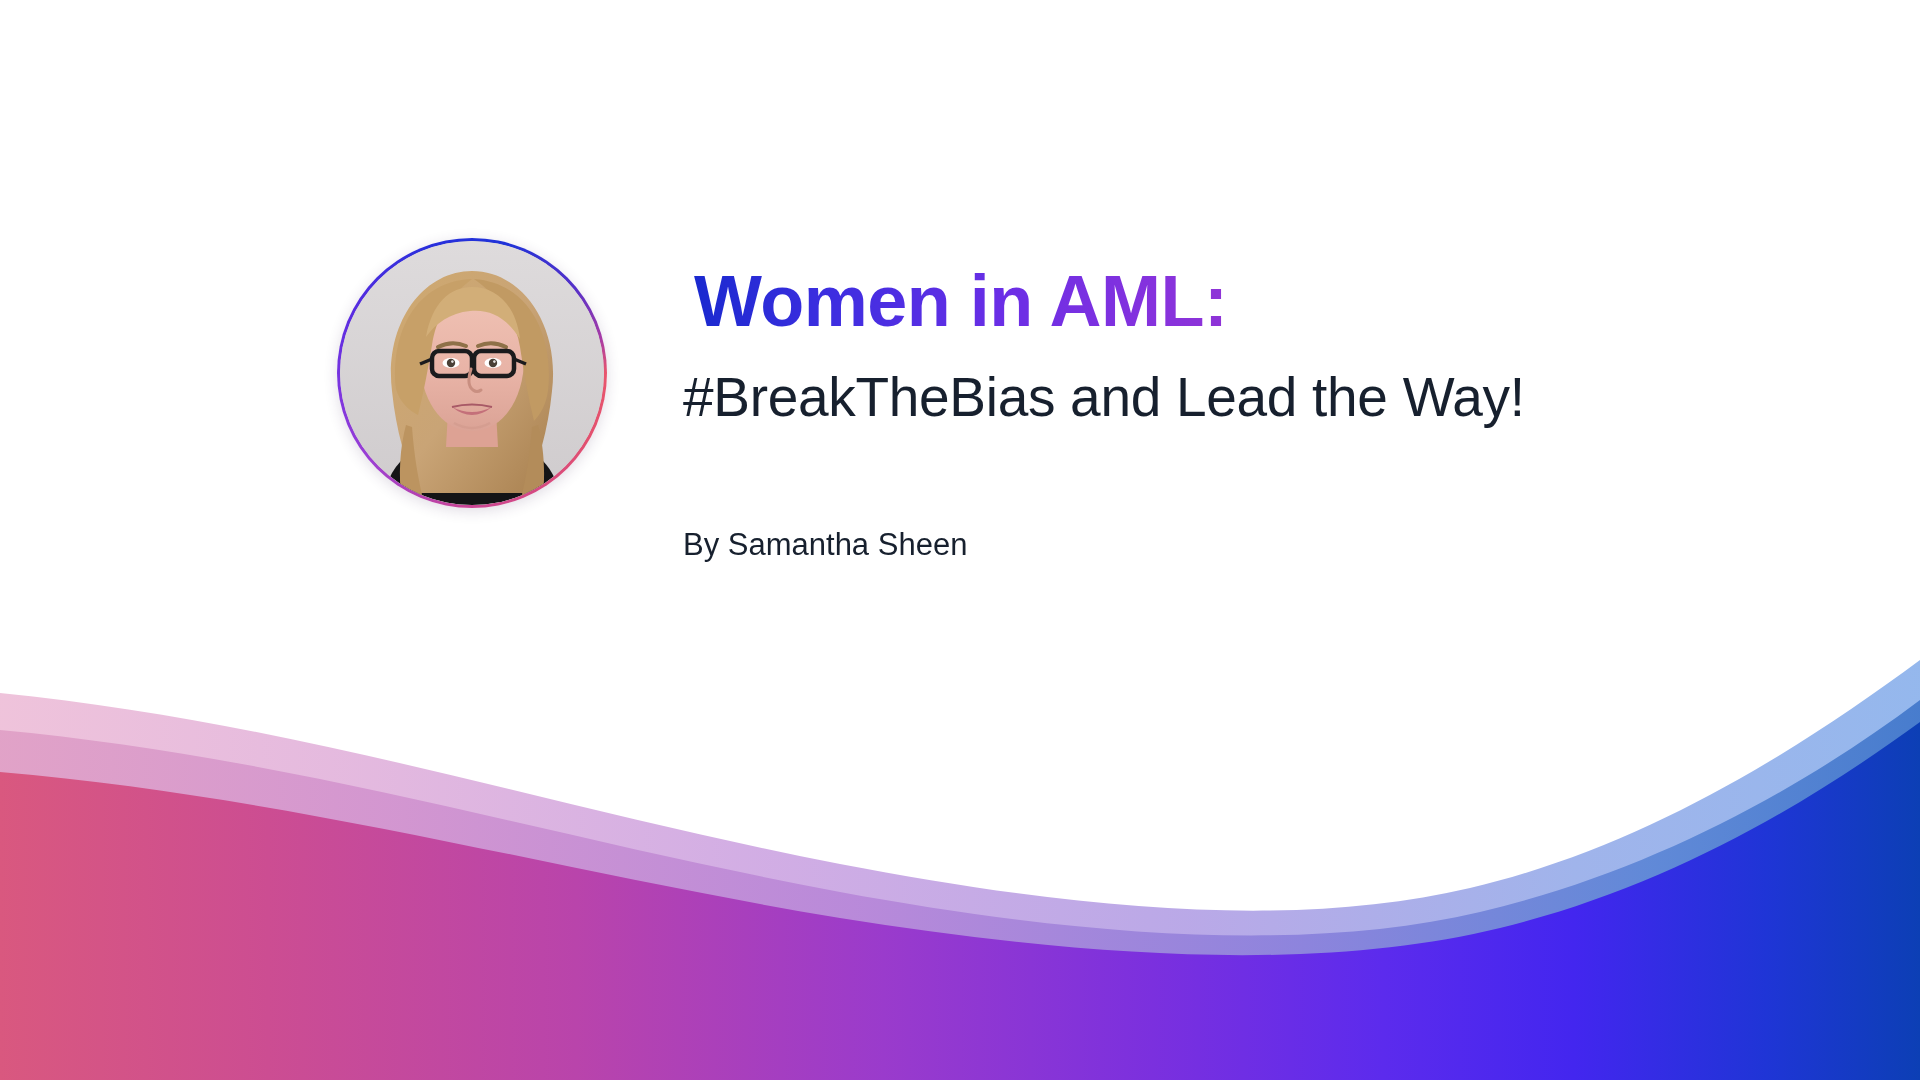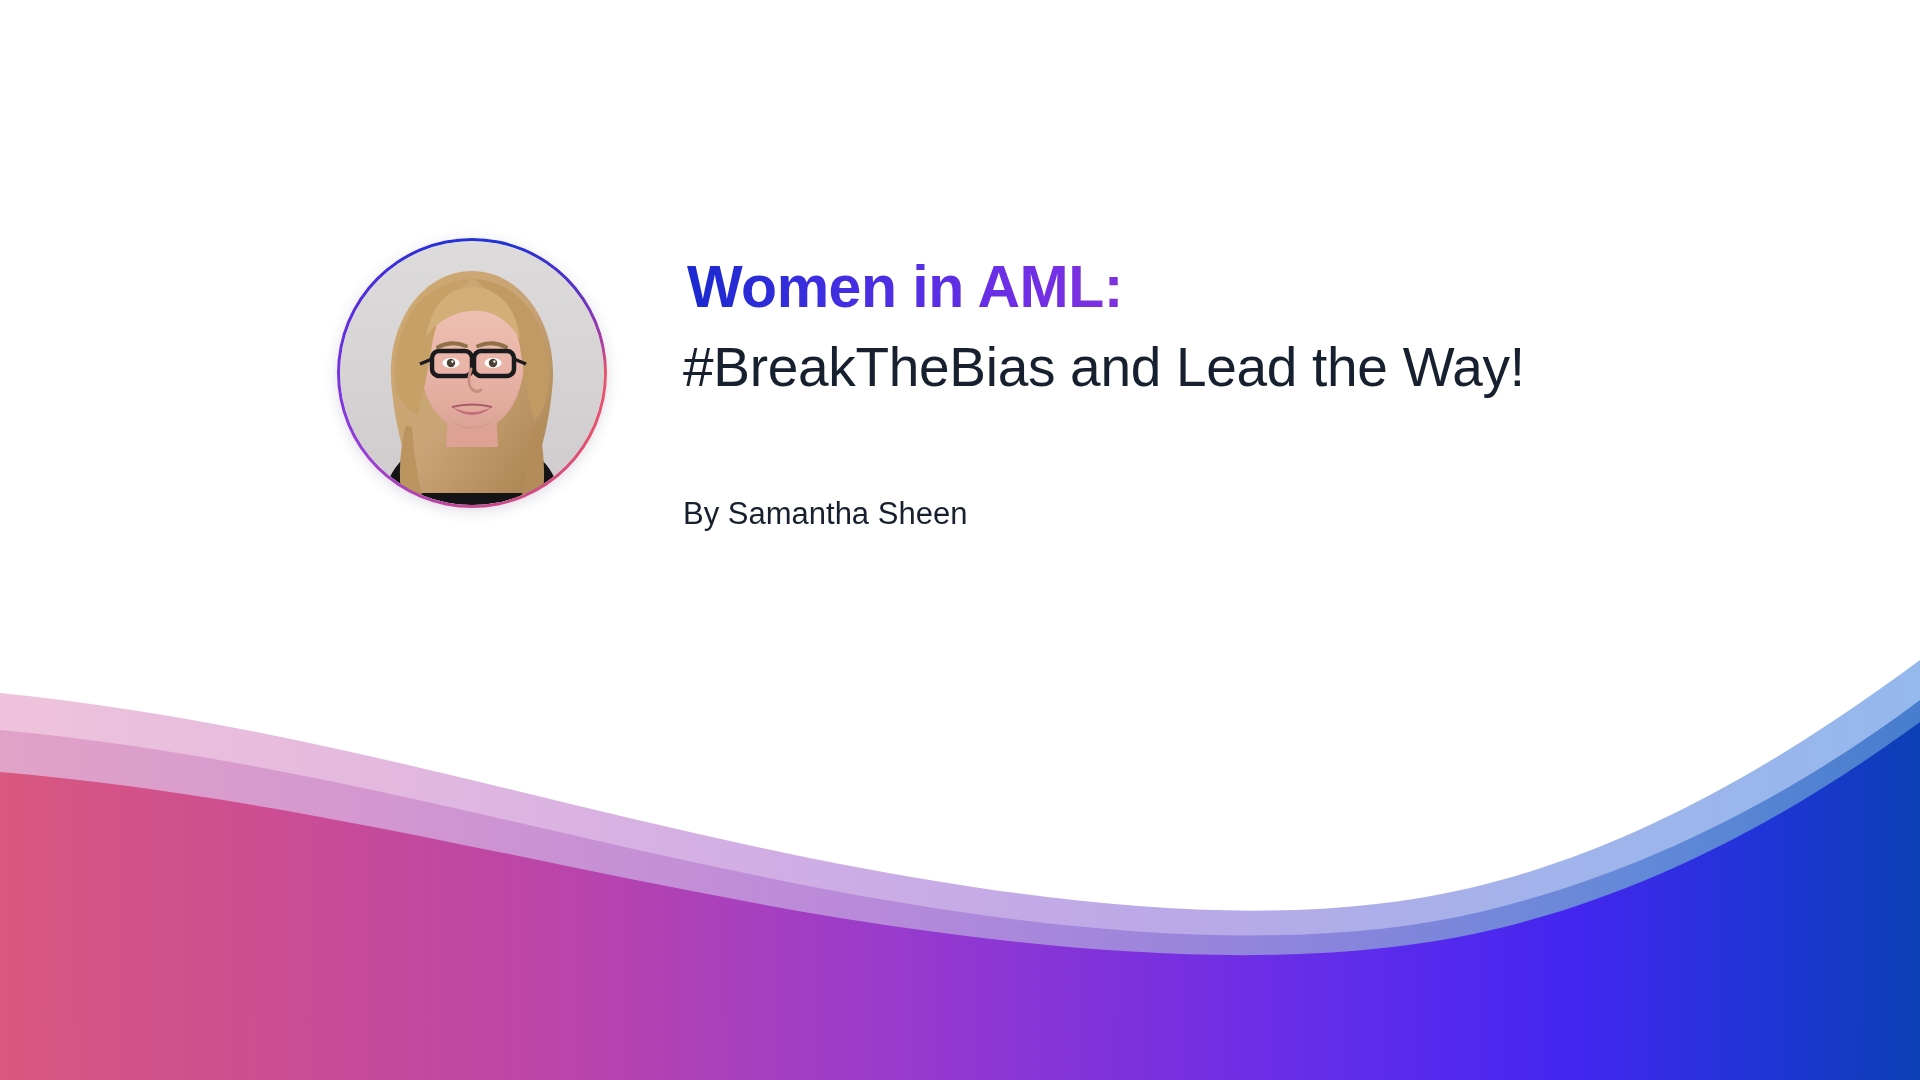--- a/index.html
+++ b/index.html
@@ -81,22 +81,22 @@
 
   
   #text-block {
     position: absolute;
     left: 683px;
     top: 252px;
     width: 1120px;
   }
 
   #headline {
-    margin: 4px;
-    font-size: 59px;
+    margin: 11px;
+    font-size: 72px;
     line-height: 1.06;
     font-weight: 700;
     letter-spacing: -0.5px;
     white-space: nowrap;
     background: linear-gradient(90deg,
       #1a29cf 0%,
       #3c2ee0 12%,
       #6a2ee6 28%,
       #8632dd 42%,
       #9b36ce 57%,
@@ -104,21 +104,21 @@
       #c8429f 82%,
       #d94a83 92%,
       #df5075 100%);
     -webkit-background-clip: text;
     background-clip: text;
     color: transparent;
     -webkit-text-fill-color: transparent;
   }
 
   #subheadline {
-    margin: 18px 0 0 0;
+    margin: 28px 0 0 0;
     font-size: 55px;
     line-height: 1.12;
     font-weight: 400;
     color: #17202e;
     letter-spacing: -0.3px;
     white-space: nowrap;
   }
 
   #byline {
     margin: 97px 0 0 0;

